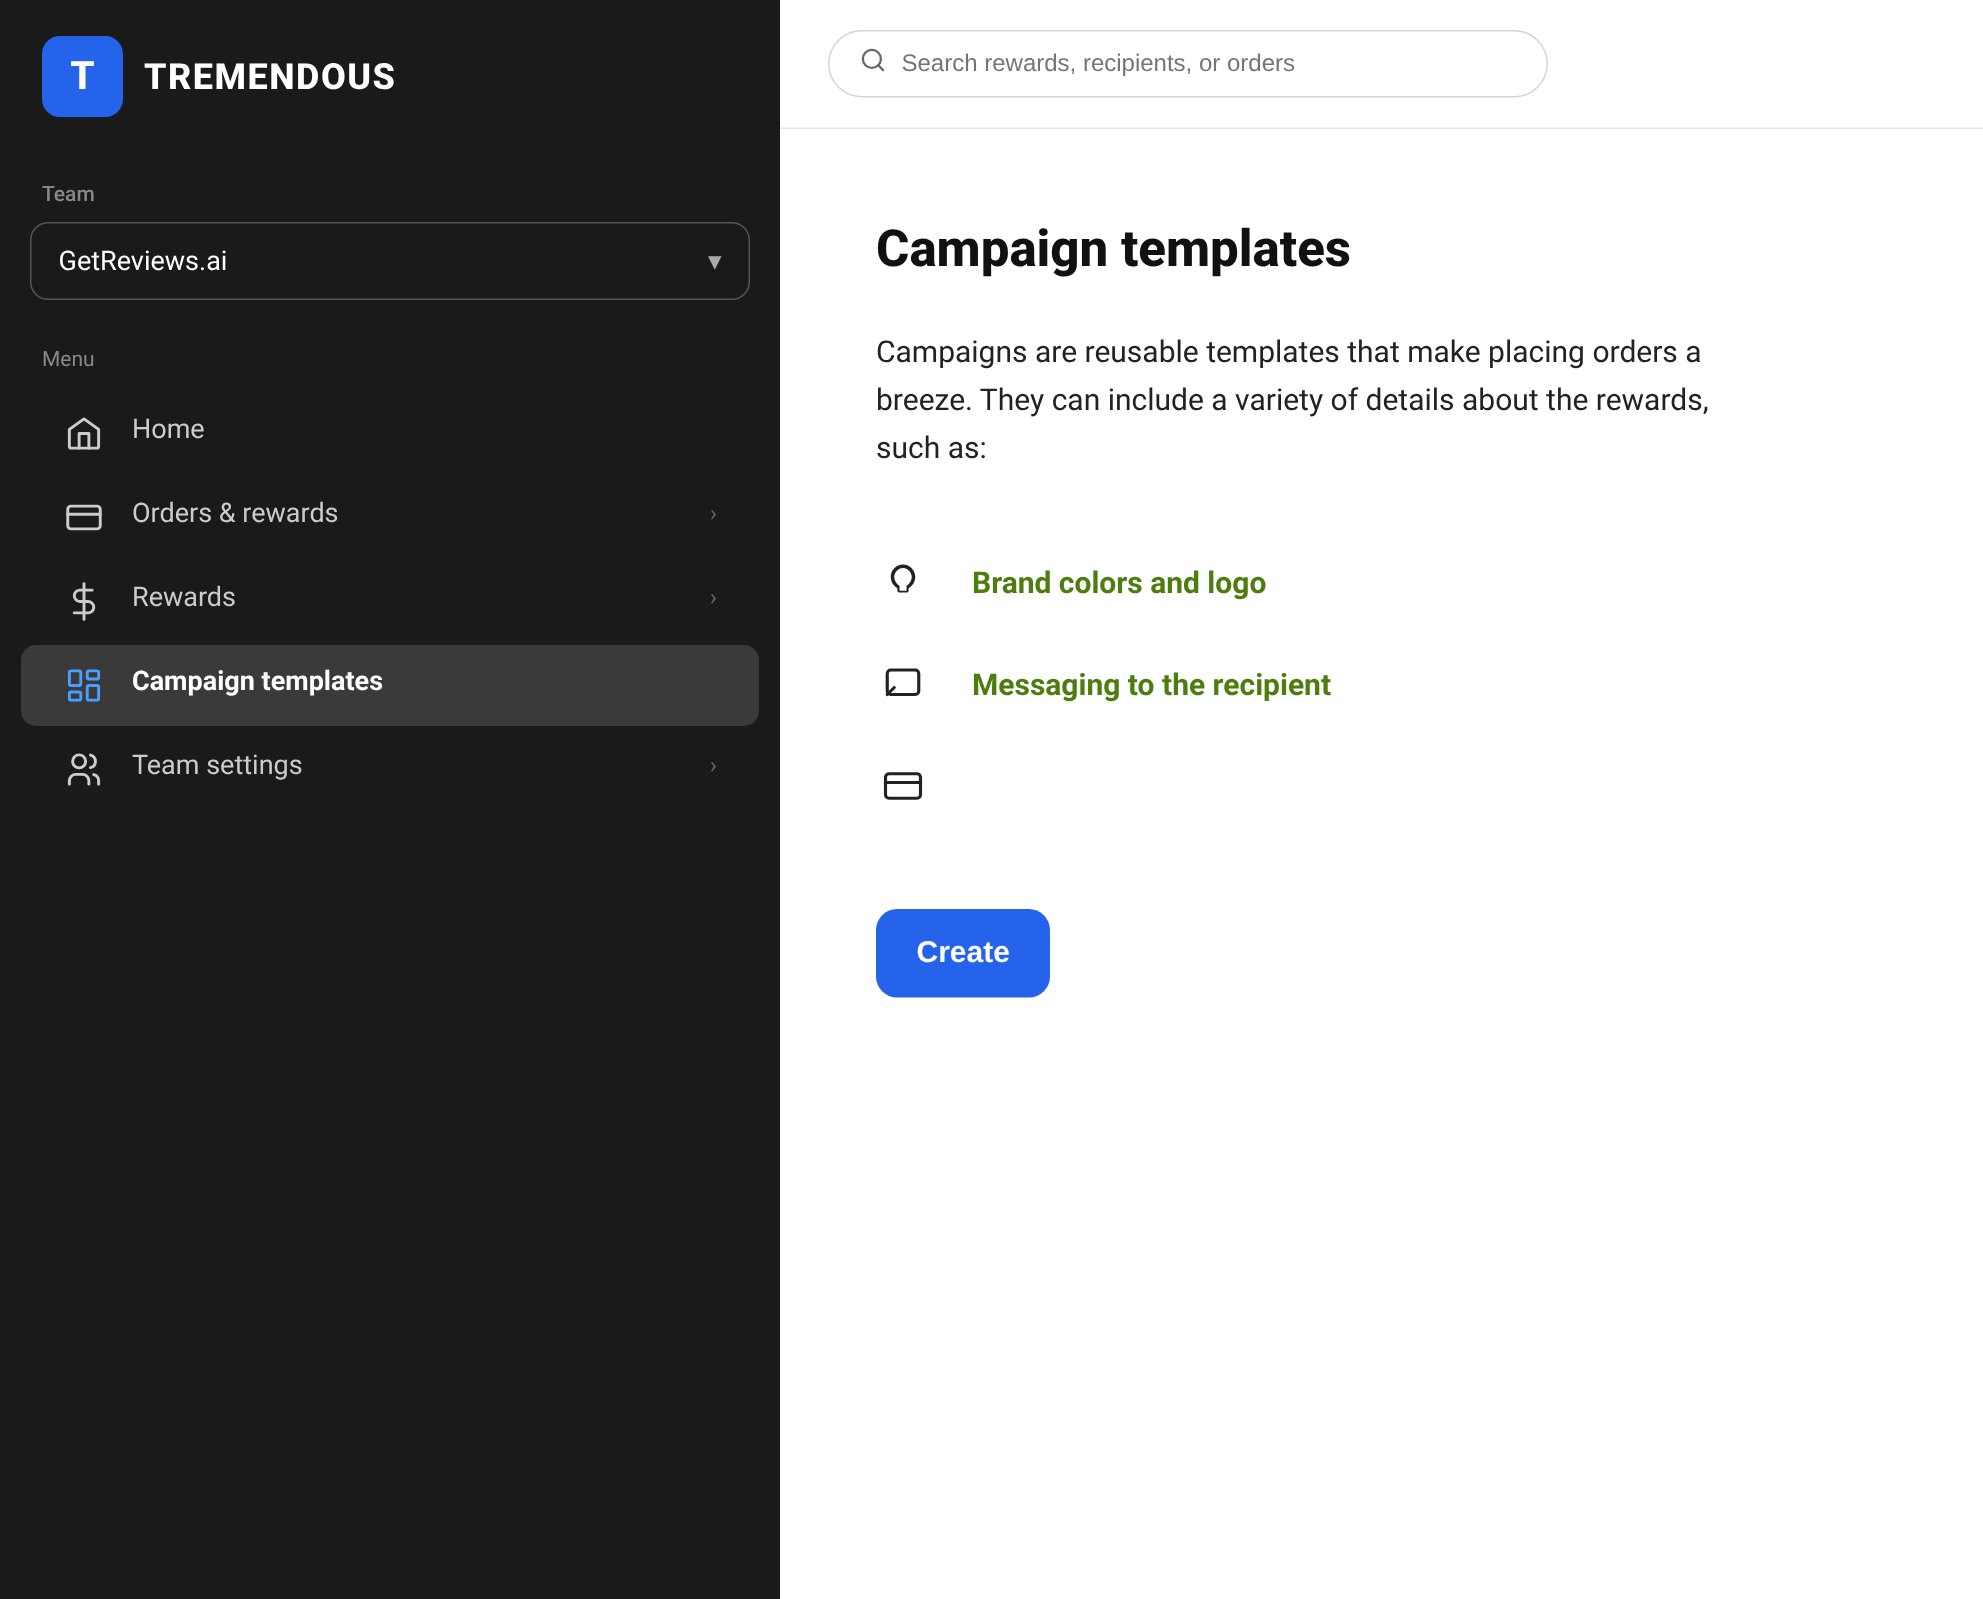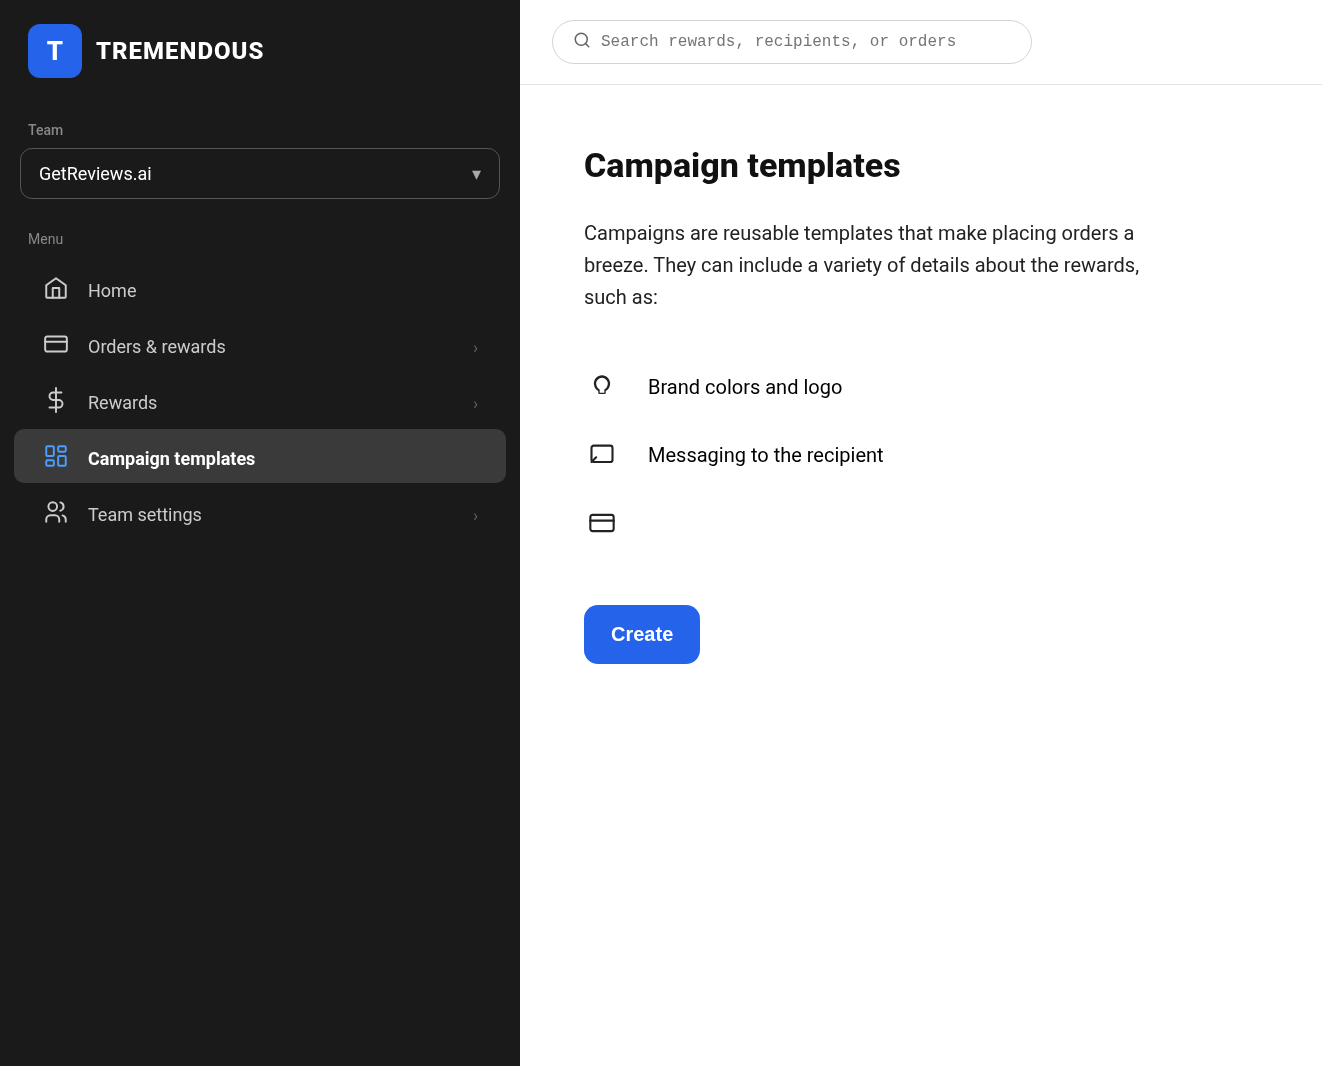--- a/index.html
+++ b/index.html
@@ -79,21 +79,21 @@
 
     .menu-section-label {
       color: #888;
       font-size: 14px;
       font-weight: 400;
       padding: 8px 28px 12px;
     }
 
     .nav-item {
       display: flex;
-      align-items: flex-end;
+      align-items: flex-start;
       padding: 14px 28px;
       cursor: pointer;
       border-radius: 10px;
       margin: 2px 14px;
       gap: 18px;
       text-decoration: none;
     }
 
     .nav-item.active {
       background: #3a3a3a;
@@ -160,21 +160,20 @@
       font-size: 18px;
     }
 
     .search-input {
       border: none;
       outline: none;
       font-size: 16px;
       color: #4d7c0f;
       background: transparent;
       width: 100%;
-      font-family: Liberation Mono, monospace;
     }
 
     .content-area {
       padding: 60px 64px;
       flex: 1;
     }
 
     .page-title {
       font-size: 34px;
       font-weight: 800;
@@ -210,22 +209,22 @@
       color: #222;
       width: 36px;
       display: flex;
       align-items: center;
       justify-content: center;
       flex-shrink: 0;
     }
 
     .feature-text {
       font-size: 20px;
-      color: #000000;
-      font-weight: 400;
+      color: #4d7c0f;
+      font-weight: 700;
     }
 
     .create-button {
       background: #2563eb;
       color: white;
       border: none;
       border-radius: 14px;
       padding: 18px 27px;
       font-size: 20px;
       font-weight: 700;

